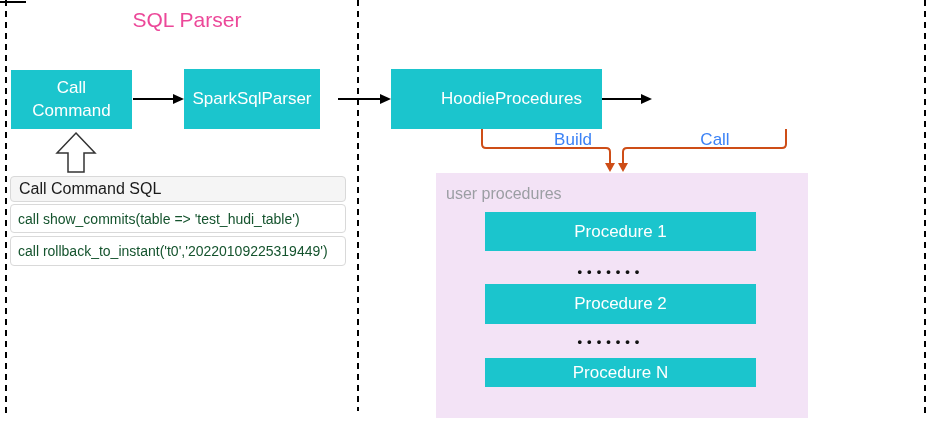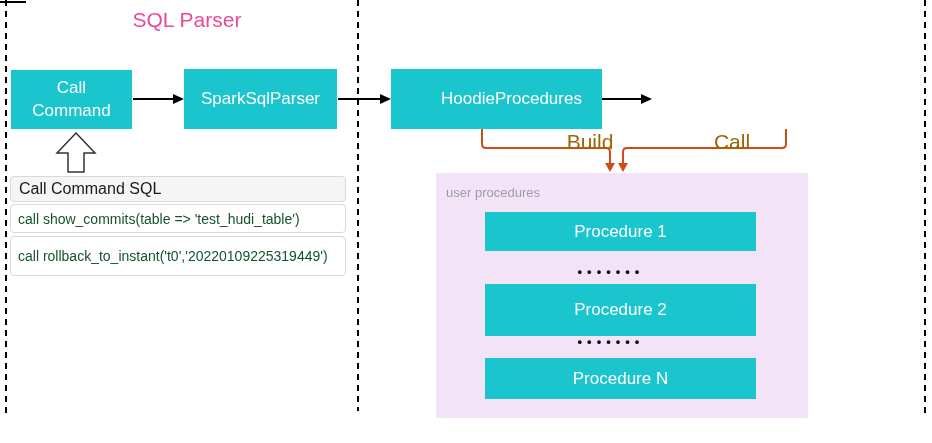--- a/index.html
+++ b/index.html
@@ -11,59 +11,59 @@
   .section-title{
     position:absolute;top:8px;transform:translateX(-50%);
     font-size:21px;color:#ec4899;white-space:nowrap;
   }
   .node{
     position:absolute;background:#1BC5CD;color:#ffffff;
     display:flex;align-items:center;justify-content:center;text-align:center;
     font-size:17px;line-height:1.35;white-space:pre-line;
   }
   .node-call-command{left:11px;top:70px;width:121px;height:59px;}
-  .node-spark{left:184px;top:69px;width:153px;height:60px;}
+  .node-spark{left:184px;top:69px;width:136px;height:60px;}
   .node-hoodie{left:391px;top:69px;width:181px;height:60px;padding-left:30px;}
   .node-cphc{left:652px;top:69px;width:272px;height:60px;}
   .edge-label{
     position:absolute;top:130px;transform:translateX(-50%);
-    font-size:21px;color:#a16207;white-space:nowrap;margin-left:17px;
+    font-size:17px;color:#3b82f6;white-space:nowrap;
   }
   .edge-label-build{left:573px;}
   .edge-label-call{left:715px;}
   .sql-header{
     position:absolute;left:10px;top:176px;width:336px;height:26px;
     background:#F5F5F5;border:1px solid #D9D9D9;border-radius:4px;
     box-sizing:border-box;display:flex;align-items:center;padding-left:8px;
     font-size:16px;color:#1a1a1a;
   }
   .sql-row{
     position:absolute;left:10px;width:336px;
     background:#ffffff;border:1px solid #D9D9D9;border-radius:4px;
     box-sizing:border-box;display:flex;align-items:center;padding-left:7px;
     font-size:14px;color:#14532d;white-space:nowrap;
   }
   .sql-row-1{top:204px;height:29px;}
-  .sql-row-2{top:236px;height:40px;text-align:center;}
+  .sql-row-2{top:236px;height:30px;text-align:center;}
   .user-proc-panel{
     position:absolute;left:436px;top:173px;width:372px;height:245px;
     background:#F3E3F6;
   }
   .user-proc-label{
     position:absolute;left:10px;top:12px;
-    font-size:13px;color:#9B9EA3;
+    font-size:16px;color:#9B9EA3;
   }
   .proc-box{
     position:absolute;left:49px;width:271px;background:#1BC5CD;color:#fff;
     display:flex;align-items:center;justify-content:center;
     font-size:17px;
   }
   .proc-1{top:39px;height:39px;}
-  .proc-2{top:111px;height:52px;text-align:center;}
-  .proc-n{top:185px;height:41px;}
+  .proc-2{top:111px;height:40px;text-align:center;}
+  .proc-n{top:185px;height:29px;}
   .dots{
     position:absolute;left:120px;width:110px;text-align:center;
     font-size:13px;font-weight:bold;color:#111;letter-spacing:5px;line-height:14px;
   }
   .dots-1{top:92px;}
   .dots-2{top:162px;}
 </style>
 </head>
 <body>
 

